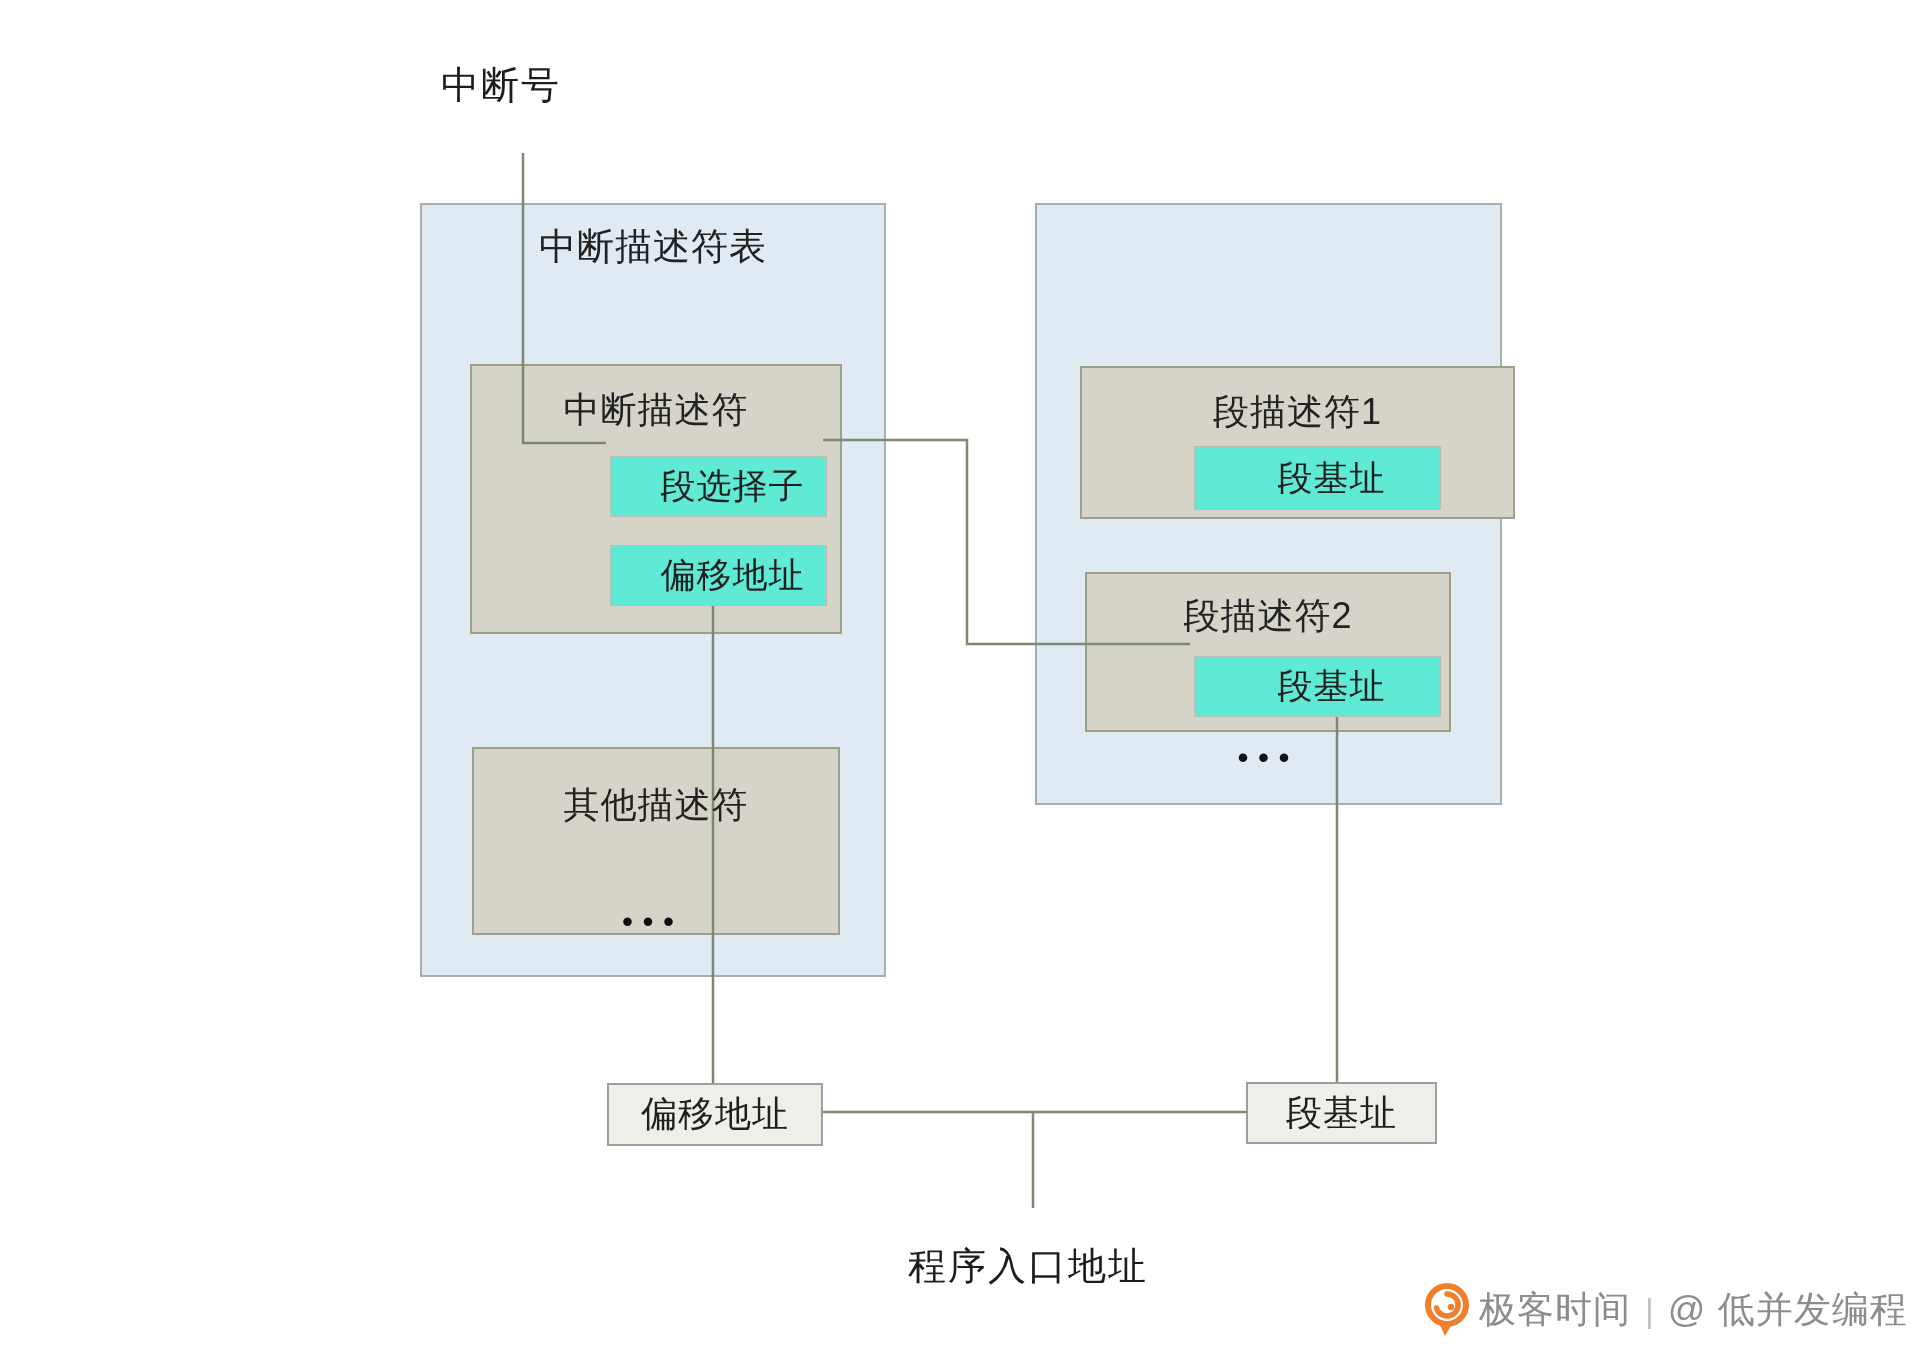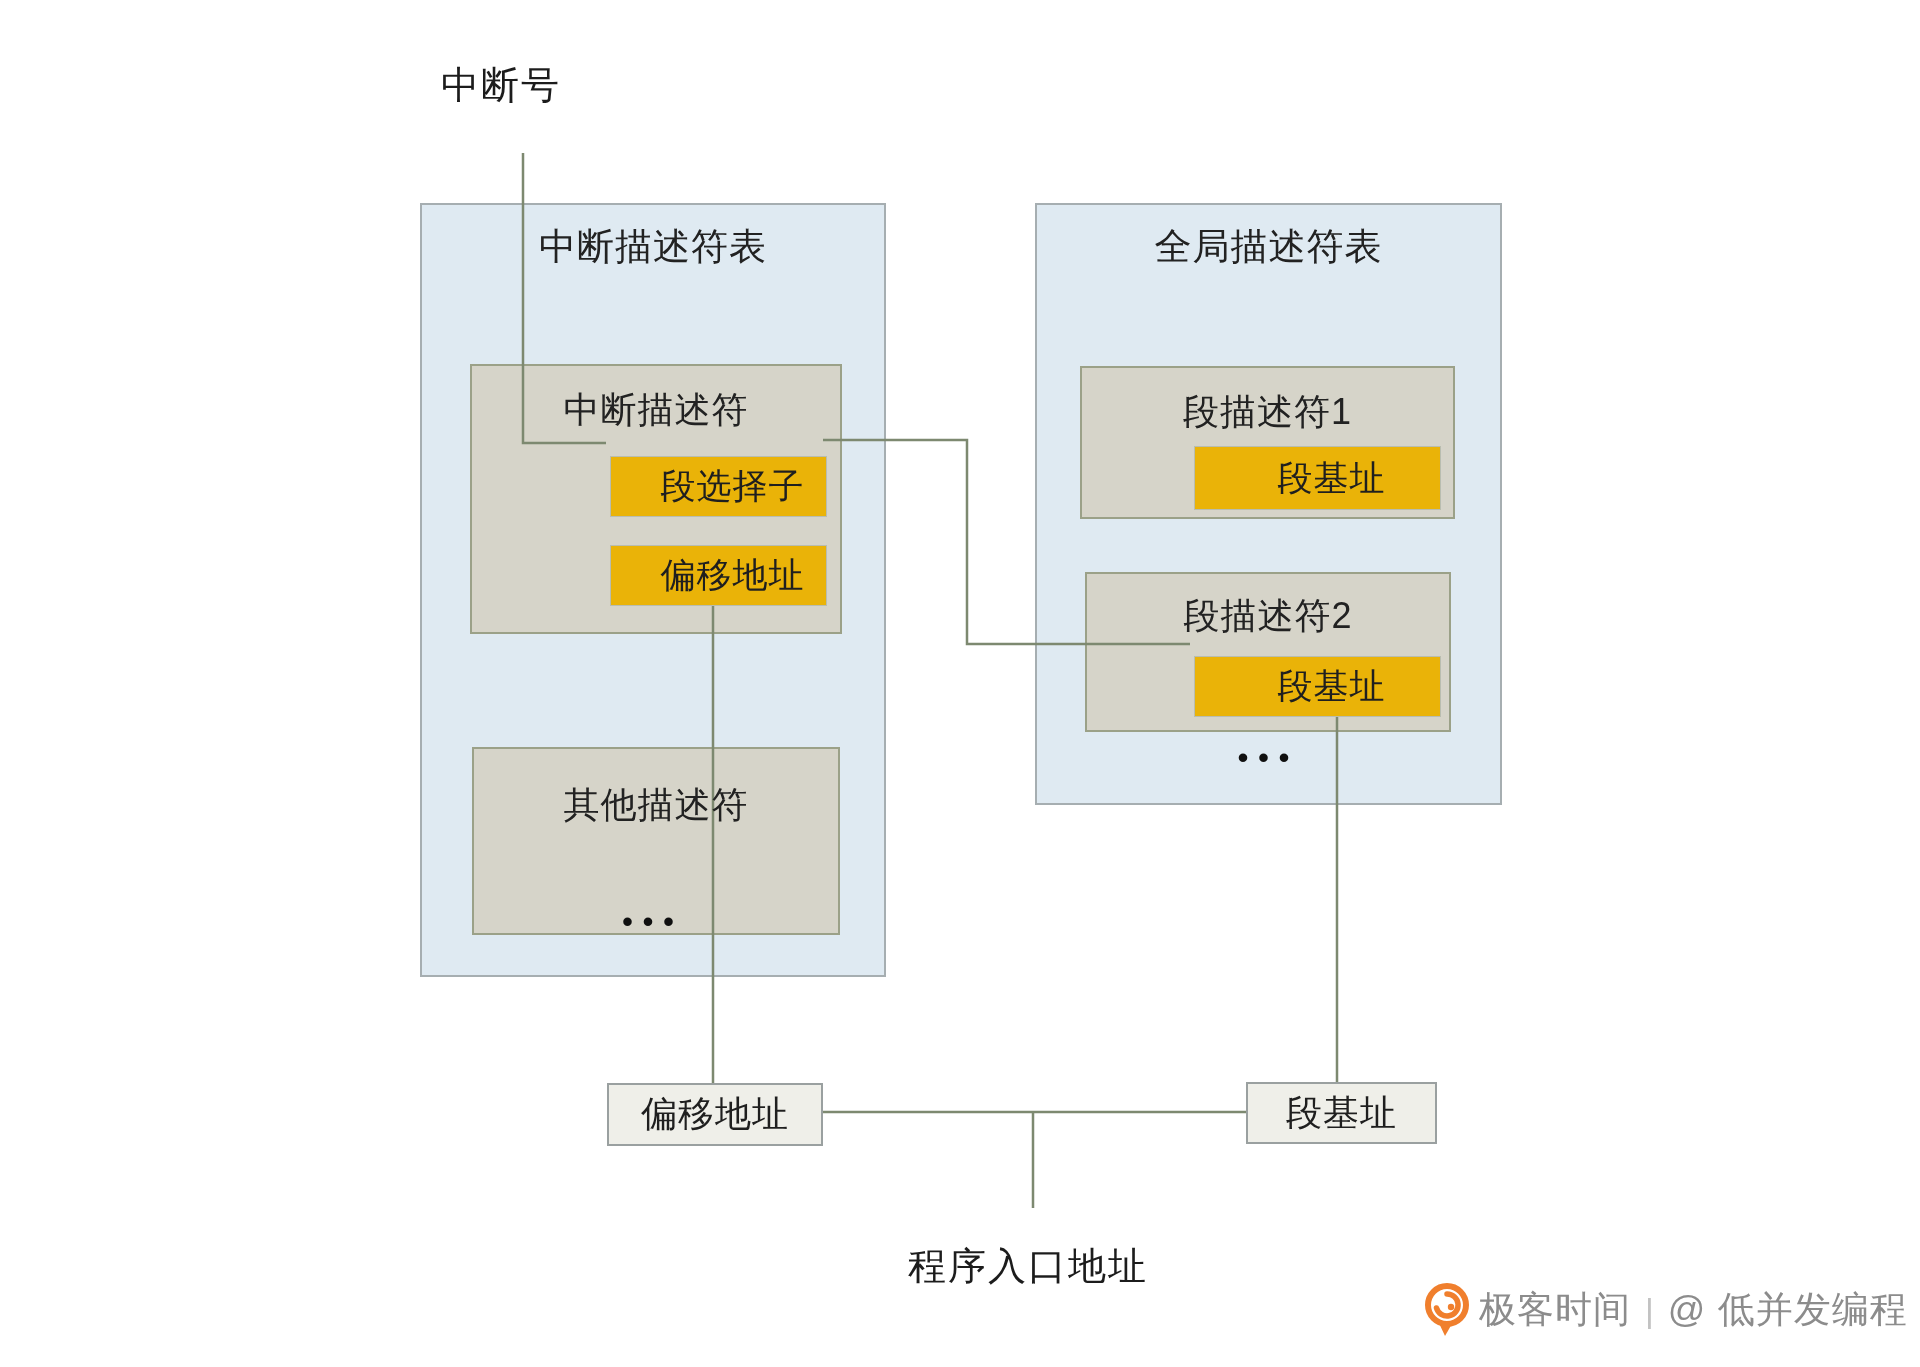--- a/index.html
+++ b/index.html
@@ -46,21 +46,21 @@
     position:absolute;
     left:0;right:0;
     text-align:center;
     font-size:36px;
     color:#222;
     letter-spacing:1px;
     z-index:6;
   }
   .field{
     position:absolute;
-    background:#eab308;
+    background:#5eead4;
     border:1px solid #b9bdb0;
     box-sizing:border-box;
     display:flex;
     align-items:center;
     justify-content:center;
     font-size:35px;
     color:#1f1f1f;
     letter-spacing:1px;
     z-index:6;
     padding-left:28px;
@@ -139,23 +139,22 @@
     </div>
 
     <div class="block" style="left:50px;top:503px;width:368px;height:188px;padding-left:28px;">
       <div class="block-title" style="top:32px;">其他描述符</div>
     </div>
 
     <div class="dots" style="top:700px;">•••</div>
   </div>
 
   <div class="panel" style="left:1035px;top:203px;width:467px;height:602px;">
-    <div class="panel-title" style="top:17px;">全局描述符表</div>
 
-    <div class="block" style="left:43px;top:122px;width:375px;height:153px;text-decoration:underline;">
+    <div class="block" style="left:43px;top:122px;width:435px;height:153px;text-decoration:underline;">
       <div class="block-title" style="top:20px;">段描述符1</div>
       <div class="field" style="left:112px;top:78px;width:247px;height:64px;">段基址</div>
     </div>
 
     <div class="block" style="left:48px;top:328px;width:366px;height:160px;">
       <div class="block-title" style="top:18px;">段描述符2</div>
       <div class="field" style="left:107px;top:82px;width:247px;height:61px;">段基址</div>
     </div>
 
     <div class="dots" style="top:536px;">•••</div>

